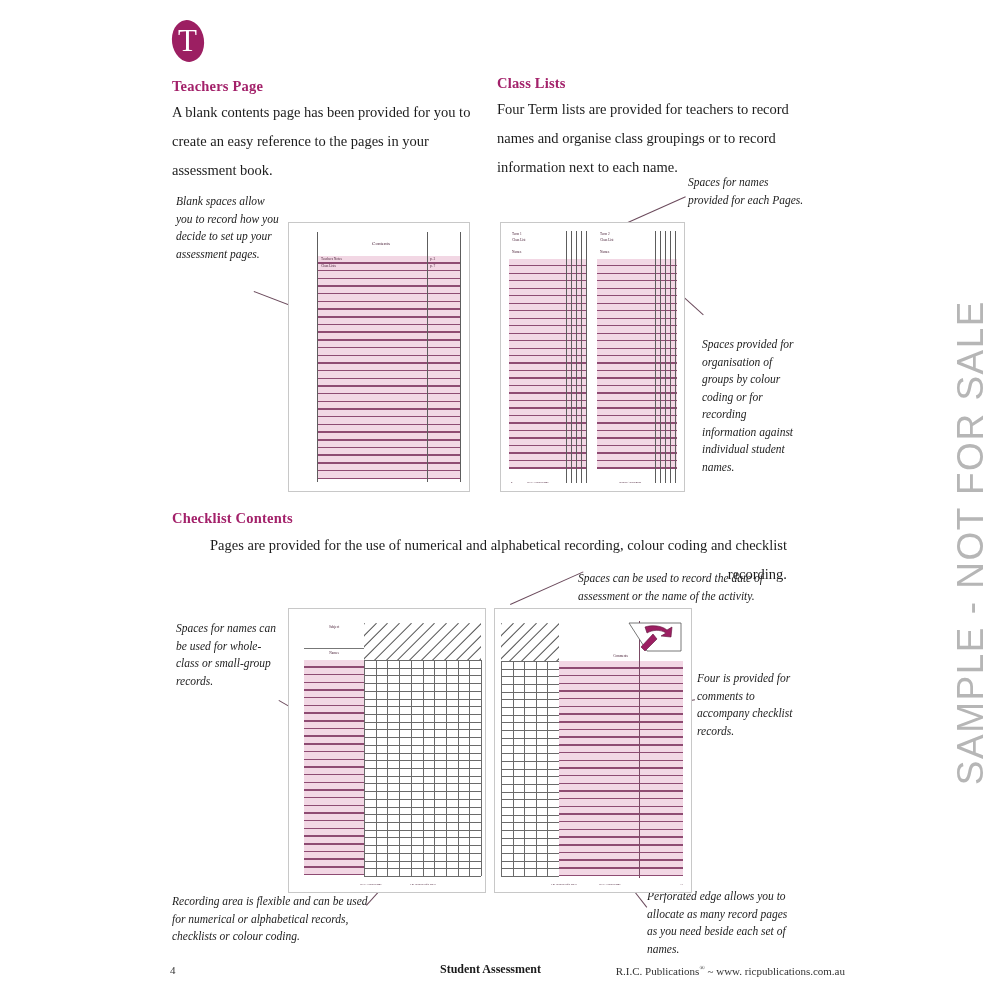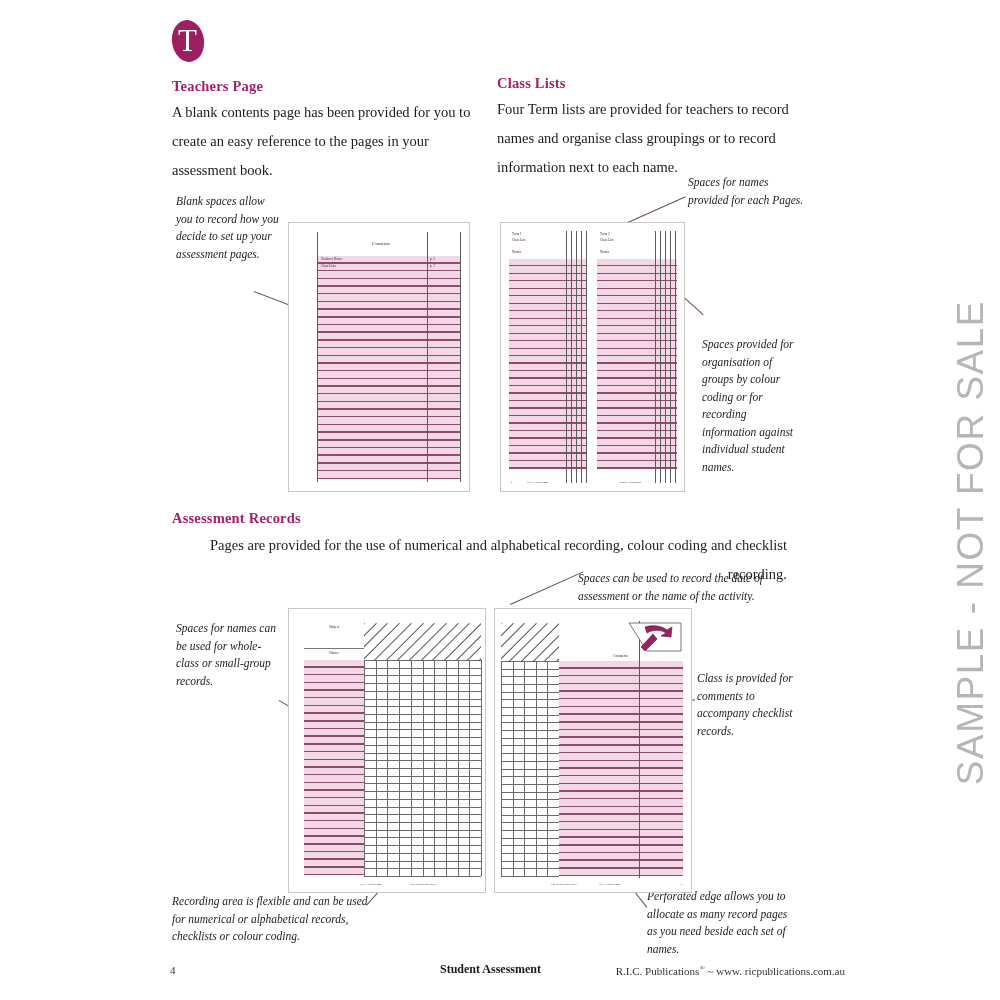--- a/index.html
+++ b/index.html
@@ -86,29 +86,29 @@
     <span class="dropcap-letter">T</span>
   </span>
 </div>
 
 <div class="sec-head" style="left:172px; top:78px;">Teachers Page</div>
 <div class="body-copy" style="left:172px; top:98px; width:300px;">A blank contents page has been provided for you to create an easy reference to the pages in your assessment book.</div>
 
 <div class="sec-head" style="left:497px; top:75px;">Class Lists</div>
 <div class="body-copy" style="left:497px; top:95px; width:312px;">Four Term lists are provided for teachers  to record names and organise class groupings or to record information next to each name.</div>
 
-<div class="sec-head" style="left:172px; top:510px;">Assessment Records</div>
+<div class="sec-head" style="left:172px; top:510px;">Checklist Contents</div>
 <div class="body-copy" style="left:172px; top:531px; width:615px;text-align:right;">Pages are provided for the use of numerical and alphabetical recording, colour coding and checklist recording.</div>
 
 <div class="note" style="left:176px; top:193px; width:106px;">Blank spaces allow you to record how you decide to set up your assessment pages.</div>
 <div class="note" style="left:688px; top:174px; width:120px;">Spaces for names provided for each Pages.</div>
 <div class="note" style="left:702px; top:336px; width:100px;">Spaces provided for organisation of groups by colour coding or for recording information against individual student names.</div>
 <div class="note" style="left:578px; top:570px; width:220px;">Spaces can be used  to record the date of assessment or the name of the activity.</div>
 <div class="note" style="left:176px; top:620px; width:100px;">Spaces for names can be used for whole-class or small-group records.</div>
-<div class="note" style="left:697px; top:670px; width:100px;">Class is provided for comments to accompany checklist records.</div>
+<div class="note" style="left:697px; top:670px; width:100px;">Four is provided for comments to accompany checklist records.</div>
 <div class="note" style="left:172px; top:893px; width:205px;">Recording area is flexible and can be used for numerical or alphabetical records, checklists or colour coding.</div>
 <div class="note" style="left:647px; top:888px; width:152px;">Perforated edge allows you to allocate as many record pages as you need beside each set of names.</div>
 
 <div class="leader" style="left:254px; top:291px; width:84px; transform:rotate(21deg);"></div>
 <div class="leader" style="left:594px; top:237px; width:100px; transform:rotate(-24deg);"></div>
 <div class="leader" style="left:671px; top:285px; width:44px; transform:rotate(42deg);"></div>
 <div class="leader" style="left:510px; top:604px; width:80px; transform:rotate(-24deg);"></div>
 <div class="leader" style="left:279px; top:700px; width:30px; transform:rotate(30deg);"></div>
 <div class="leader" style="left:622px; top:712px; width:74px; transform:rotate(-10deg);"></div>
 <div class="leader" style="left:366px; top:905px; width:58px; transform:rotate(-48deg);"></div>

